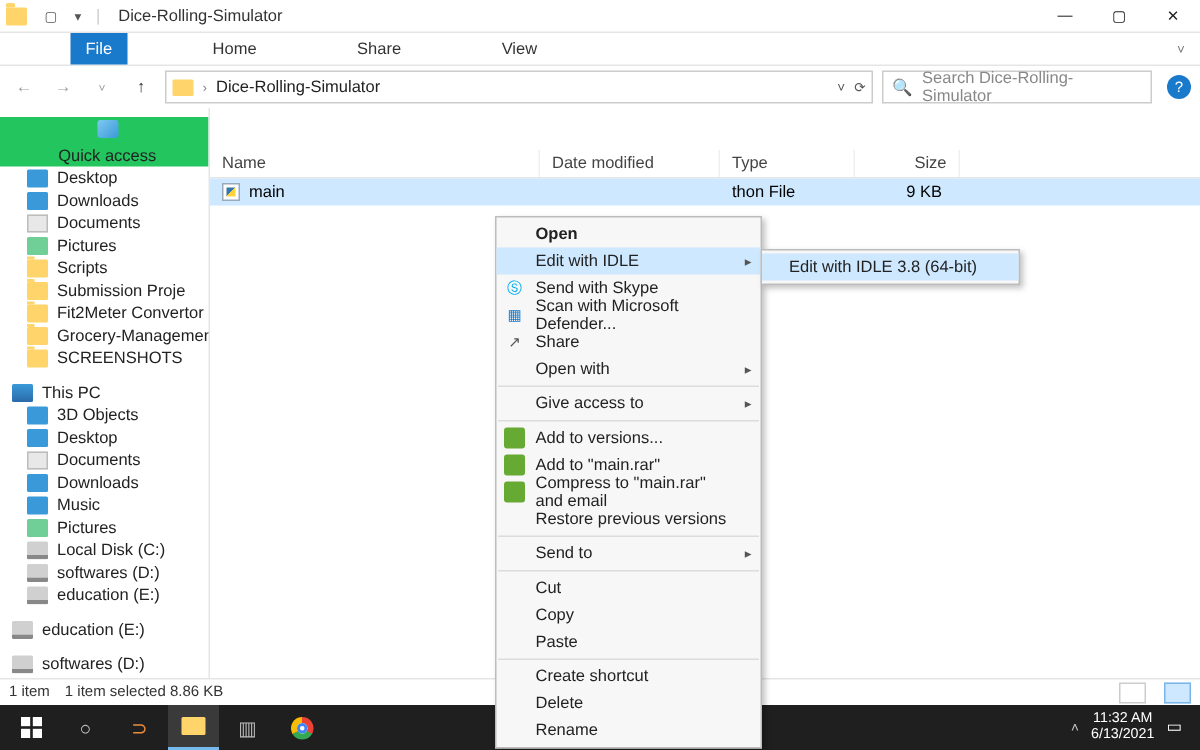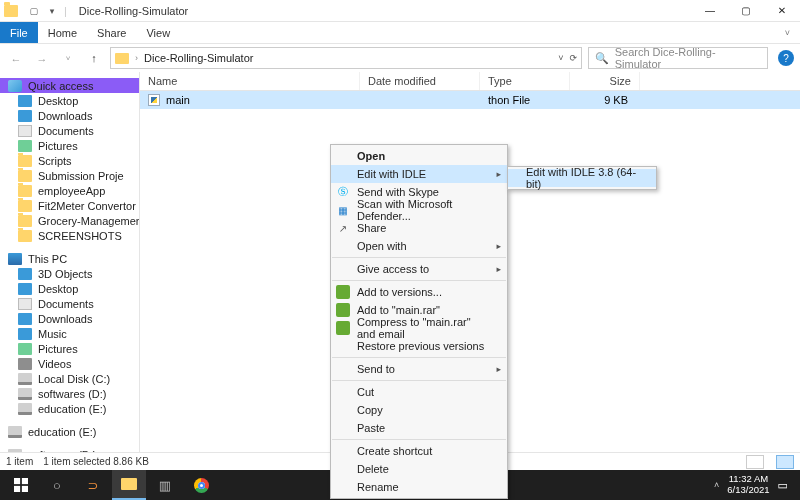--- a/index.html
+++ b/index.html
@@ -12,21 +12,21 @@
   .titlebar .icon-folder::before { content: ""; position: absolute; top: -3px; left: 0; width: 6px; height: 3px; background: #ffd56b; border-radius: 1px 1px 0 0; }
   .qat { display: flex; gap: 2px; margin-left: 4px; }
   .qat .qbtn { width: 16px; height: 16px; font-size: 9px; color: #555; display: flex; align-items: center; justify-content: center; }
   .titlebar .title { margin-left: 8px; color: #333; }
   .titlebar .spacer { flex: 1; }
   .winbtns { display: flex; }
   .winbtn { width: 36px; height: 22px; display: flex; align-items: center; justify-content: center; font-size: 10px; color: #222; }
 
   
   .ribbon { height: 22px; display: flex; align-items: stretch; font-size: 11px; border-bottom: 1px solid #e5e5e5; }
-  .ribbon .tab { padding: 0 10px; display: flex; align-items: center; color: #333; }
+  .ribbon .tab { padding: 0 10px; display: flex; align-items: center; color: #333; margin-left: 47px; }
   .ribbon .tab.file { background: #1979ca; color: #fff; }
 
   
   .navrow { height: 28px; display: flex; align-items: center; gap: 6px; padding: 0 6px; font-size: 11px; }
   .navbtn { width: 20px; height: 20px; display: flex; align-items: center; justify-content: center; color: #9a9a9a; }
   .navbtn.enabled { color: #333; }
   .addrbar { flex: 1; height: 22px; border: 1px solid #ccc; display: flex; align-items: center; padding: 0 4px; gap: 6px; }
   .addrbar .icon-folder { width: 14px; height: 11px; background: #ffd56b; border-radius: 1px; position: relative; }
   .addrbar .crumb { color: #222; }
   .addrbar .sep { color: #888; font-size: 9px; }
@@ -46,26 +46,26 @@
   .ico.folder { background:#ffd56b; border-radius:1px; position:relative; }
   .ico.folder::before { content:""; position:absolute; top:-2px; left:0; width:5px; height:2px; background:#ffd56b; }
   .ico.desk { background:#3a9ad9; border-radius:1px; }
   .ico.down { background:#3a9ad9; border-radius:1px; }
   .ico.doc { background:#e8e8e8; border:1px solid #bcbcbc; }
   .ico.pic { background:#6fcf97; border-radius:1px; }
   .ico.music { background:#3a9ad9; border-radius:1px; }
   .ico.video { background:#8e8e8e; border-radius:1px; }
   .ico.pc { background:linear-gradient(#3a9ad9,#2a6aa9); border-radius:1px; }
   .ico.drive { background:#d0d0d0; border-bottom:3px solid #888; border-radius:1px; }
-  .sb-item.quick { background:#8b5cf6; }
+  .sb-item.quick { background:#22c55e;flex-direction:column; }
   .sb-sep { height: 6px; }
 
   .content { flex: 1; position: relative; font-size: 11px; }
   .cols { display: flex; border-bottom: 1px solid #e5e5e5; color: #444; font-size: 11px; }
-  .cols .col { padding: 3px 8px; border-right: 1px solid #f0f0f0; }
+  .cols .col { padding: 3px 8px; border-right: 1px solid #f0f0f0; margin-top: 28px; }
   .cols .col.name { width: 220px; }
   .cols .col.date { width: 120px; }
   .cols .col.type { width: 90px; }
   .cols .col.size { width: 70px; text-align: right; }
 
   .filerow { display: flex; align-items: center; background: #cde8ff; height: 18px; }
   .filerow .cell { padding: 0 8px; }
   .filerow .cell.name { width: 220px; display:flex; align-items:center; gap:6px; }
   .filerow .pyico { width:12px; height:12px; background:#fff; border:1px solid #9ab; position:relative; }
   .filerow .pyico::after { content:""; position:absolute; inset:2px; background:linear-gradient(135deg,#3776ab 50%,#ffd43b 50%); }
@@ -80,21 +80,21 @@
   .ctx .row.bold { font-weight: 600; }
   .ctx .row .arrow { position: absolute; right: 6px; font-size: 9px; color: #555; }
   .ctx .row .mico { position: absolute; left: 5px; width: 14px; height: 14px; display:flex; align-items:center; justify-content:center; font-size:10px; }
   .mico.skype { color:#00aff0; }
   .mico.def { color:#1979ca; }
   .mico.share { color:#555; }
   .mico.rar { background:#6a3; border-radius:2px; }
   .ctx .sep { height: 1px; background: #dcdcdc; margin: 2px 1px; }
   .ctx .row.hover { background:#cde8ff; }
 
-  .ctx.sub { left: 367px; top: 94px; width: 150px; }
+  .ctx.sub { left: 367px; top: 94px; width: 173px; }
   .ctx.sub .row { padding-left: 18px; }
   .ctx.sub .row.hover { background:#cde8ff; }
 
   
   .status { height: 18px; border-top: 1px solid #e5e5e5; display: flex; align-items: center; font-size: 10px; padding: 0 6px; gap: 10px; color: #333; }
   .status .spacer { flex:1; }
   .viewbtn { width:18px; height:14px; border:1px solid #ccc; margin-left:2px; }
   .viewbtn.active { background:#cde8ff; border-color:#7ab6e8; }
 
   
@@ -187,24 +187,20 @@
     <div class="sb-item">
         <span class="ico folder"></span>
         <span>Scripts</span>
       </div>
     <div class="sb-item">
         <span class="ico folder"></span>
         <span>Submission Proje</span>
       </div>
     <div class="sb-item">
         <span class="ico folder"></span>
-        <span>employeeApp</span>
-      </div>
-    <div class="sb-item">
-        <span class="ico folder"></span>
         <span>Fit2Meter Convertor</span>
       </div>
     <div class="sb-item">
         <span class="ico folder"></span>
         <span>Grocery-Management</span>
       </div>
     <div class="sb-item">
         <span class="ico folder"></span>
         <span>SCREENSHOTS</span>
       </div>
@@ -229,24 +225,20 @@
         <span class="ico down"></span>
         <span>Downloads</span>
       </div>
     <div class="sb-item">
         <span class="ico music"></span>
         <span>Music</span>
       </div>
     <div class="sb-item">
         <span class="ico pic"></span>
         <span>Pictures</span>
-      </div>
-    <div class="sb-item">
-        <span class="ico video"></span>
-        <span>Videos</span>
       </div>
     <div class="sb-item">
         <span class="ico drive"></span>
         <span>Local Disk (C:)</span>
       </div>
     <div class="sb-item">
         <span class="ico drive"></span>
         <span>softwares (D:)</span>
       </div>
     <div class="sb-item">

